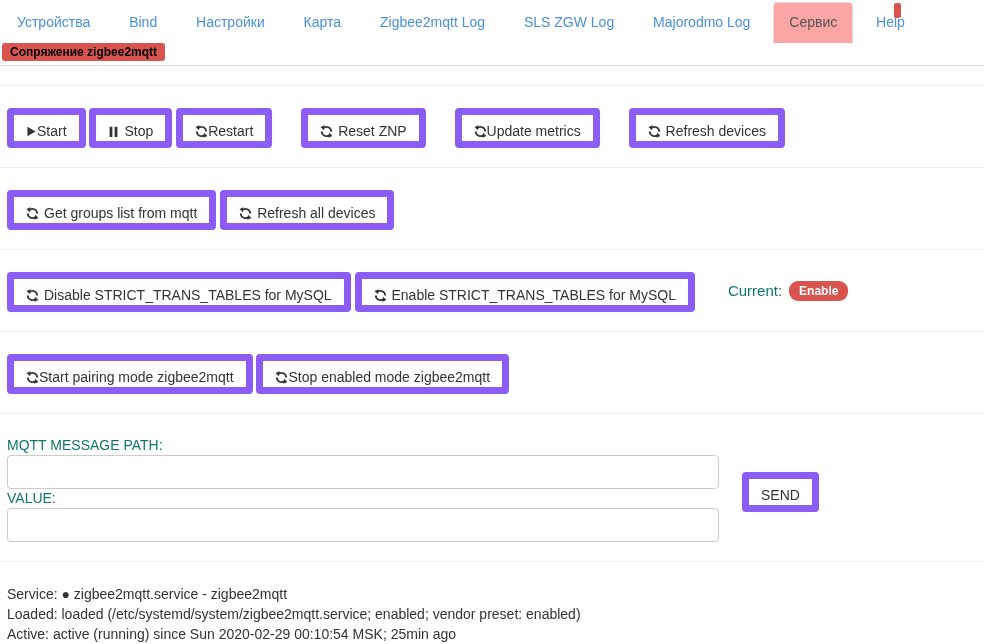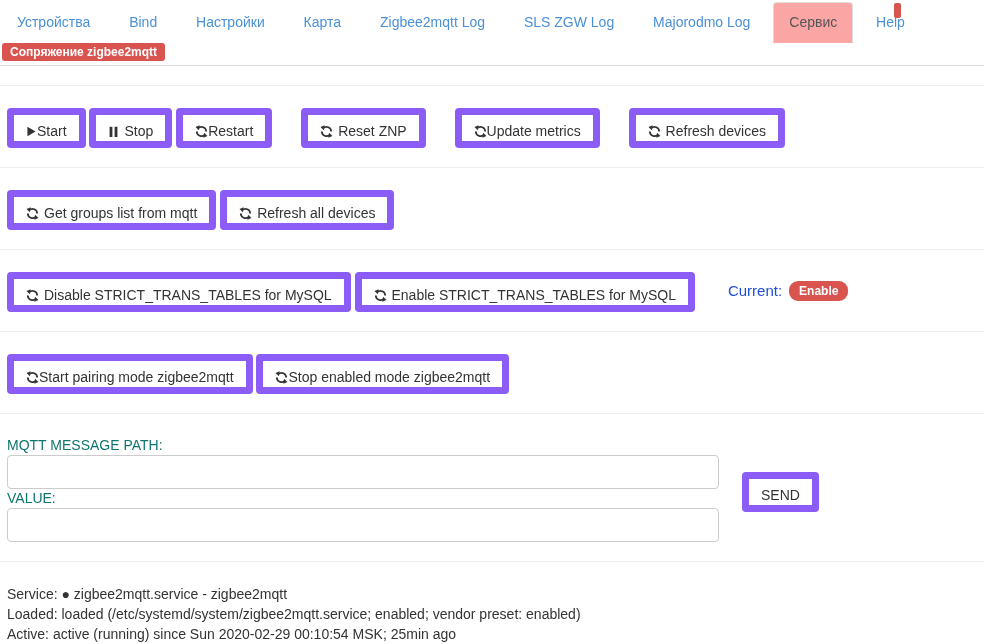--- a/index.html
+++ b/index.html
@@ -15,21 +15,21 @@
   .tabs { white-space: nowrap; padding-left: 1px; }
   .tab {
     display: inline-block; padding: 10px 15px; margin-right: 3px;
     color: #4a90d9; text-decoration: none; cursor: pointer;
     border: 1px solid transparent; border-radius: 4px 4px 0 0;
     line-height: 19px;
   }
   .tab.active { color: #555; background: #fca5a5; border-color: #ddd; border-bottom-color: transparent; cursor: default; }
   .pair-badge {
     display: inline-block; margin: -2px 0 4px 2px;
-    background: #d9534f; color: #ffffff;
+    background: #d9534f; color: #000000;
     font-size: 12px; font-weight: bold; line-height: 12px;
     padding: 3px 8px; border-radius: 3px;
   }
   .mini-badge {
     position: absolute; left: 894px; top: 3px;
     width: 7px; height: 15px; background: #d9534f; border-radius: 2px;
   }
   
   hr { border: 0; border-top: 1px solid #eee; margin: 19px 0 22px 0; }
   
@@ -38,21 +38,21 @@
     display: inline-block; vertical-align: middle;
     background: #fff; border: 7px solid #8b5cf6; border-radius: 4px;
     padding: 6px 12px; height: 40px;
     font-family: inherit; font-size: 14px; line-height: 20px; color: #333;
     cursor: pointer;
   }
   .gap { margin-left: 25px; }
   .ico { display: inline-block; color: #333; }
   .ico svg { vertical-align: -2px; }
   .ico.sp { margin-right: 5px; }
-  .current-label { margin-left: 29px; font-size: 15px; color: #1d4ed8; }
+  .current-label { margin-left: 29px; font-size: 15px; color: #0f766e; }
   .enable-badge {
     display: inline-block; margin-left: 7px; vertical-align: 1px;
     background: #d9534f; color: #fff;
     font-size: 12px; font-weight: bold; line-height: 12px;
     padding: 4px 10px; border-radius: 9px;
   }
   
   .form-area { margin-left: 7px; position: relative; }
   .flabel { line-height: 19px; font-size: 14px; color: #0f766e; }
   .finput {

